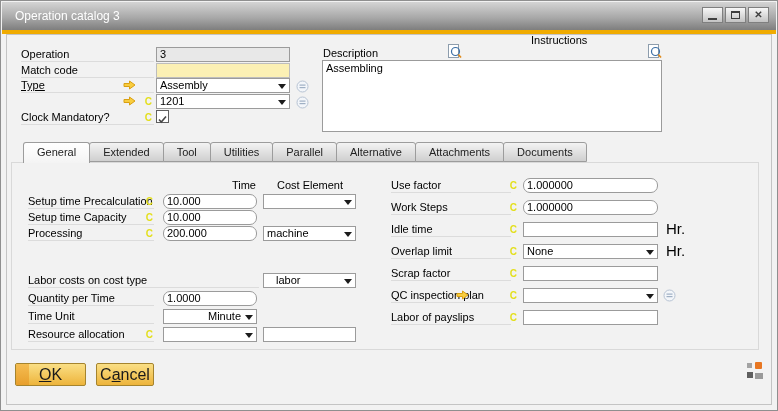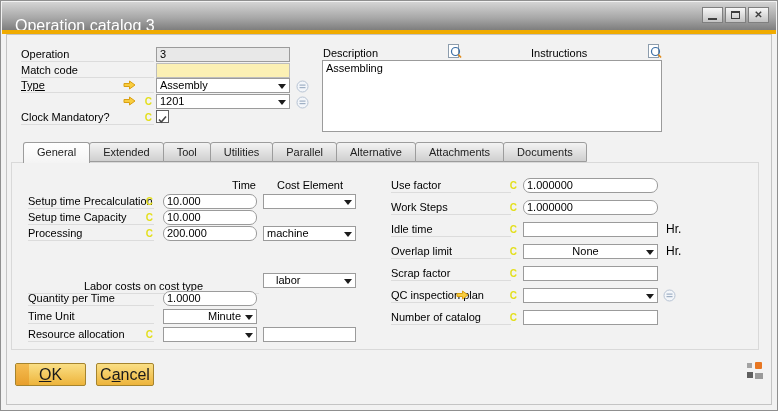--- a/index.html
+++ b/index.html
@@ -1,21 +1,21 @@
 <!DOCTYPE html>
 <html><head>
 <meta charset="utf-8">
 <style>
   * { margin:0; padding:0; box-sizing:border-box; }
   html,body { background:#e9e9e9; font-family:"Liberation Sans", sans-serif; }
   .window { position:relative; width:778px; height:411px; background:#f2f2f2;
             border:1px solid #8f8f8f; overflow:hidden; }
   .titlebar { position:absolute; left:1px; top:1px; right:1px; height:28px;
               background:linear-gradient(180deg,#d4d4d4 0%,#a9a9a9 55%,#7e7e7e 100%); }
-  .title { position:absolute; left:13px; top:10px; line-height:28px; font-size:16px; color:#ffffff; }
+  .title { position:absolute; left:13px; top:0; line-height:28px; font-size:12px; color:#ffffff; }
   .winbtns { position:absolute; top:6px; right:8px; display:flex; gap:2px; }
   .winbtn { width:21px; height:16px; background:linear-gradient(180deg,#f7f7f7,#c3c3c3);
             border:1px solid #7f7f7f; display:flex; align-items:center; justify-content:center; }
   .glyph-min { width:9px; height:2px; background:#3f3f3f; margin-top:7px; }
   .glyph-max { width:9px; height:8px; border:1px solid #3f3f3f; border-top-width:2px; }
   .glyph-close { font-size:10px; font-weight:bold; color:#3f3f3f; line-height:1; }
   .accentbar { position:absolute; left:1px; right:1px; top:29px; height:4px; background:#F0AB00; }
   .innerframe { position:absolute; left:5px; right:5px; top:33px; bottom:5px;
                 border:1px solid #c4c4c4; background:#f2f2f2; }
   .lbl { position:absolute; height:15px; font-size:11px; color:#000; line-height:14px;
@@ -36,21 +36,21 @@
               padding:1px 3px; color:#000; }
   .tabs { position:absolute; left:22px; top:141px; display:flex; height:20px; z-index:3; }
   .tab { height:20px; line-height:19px; padding:0 13px; font-size:11px; color:#222;
          background:linear-gradient(180deg,#f3f3f3,#cfcfcf); border:1px solid #9c9c9c;
          border-radius:3px 3px 0 0; margin-left:-1px; }
   .tab.active { background:linear-gradient(180deg,#ffffff,#f4f4f4); height:21px;
                 border-bottom:none; z-index:4; margin-left:0; }
   .panel { position:absolute; left:10px; top:161px; width:748px; height:188px;
            border:1px solid #d9d9d9; z-index:1; }
   .colhdr { position:absolute; height:14px; font-size:11px; color:#000; line-height:14px; }
-  .hr-lbl { position:absolute; font-size:12px; color:#000; height:14px; line-height:14px; }
+  .hr-lbl { position:absolute; font-size:15px; color:#000; height:14px; line-height:14px; }
   .btn { position:absolute; height:23px; border:1px solid #a5842e; border-radius:2px;
          background:linear-gradient(180deg,#fadf85,#edb43c); font-size:16px; color:#1a1a1a;
          text-align:center; line-height:21px; overflow:hidden; }
   .btn .stripe { position:absolute; left:0; top:0; bottom:0; width:13px;
                  background:linear-gradient(180deg,#f4bd52,#e89f2c); }
   .btn .cap { position:relative; z-index:1; }
   .icon-abs { position:absolute; }
   .z2 { z-index:2; }
 </style>
 </head>
@@ -116,21 +116,21 @@
         <path d="M2 5.5 L4.3 8 L9 2.5" fill="none" stroke="#474747" stroke-width="1.6"></path>
       </svg>
   </div>
 
   <div class="lbl nb z2" style="left:322px;top:45px;width:110px;">Description</div>
   <svg class="icon-abs z2" style="left:447px;top:43px;" width="14" height="15" viewBox="0 0 14 15">
       <rect x="0.5" y="0.5" width="10" height="13" fill="#ffffff" stroke="#8d9dad"></rect>
       <circle cx="7.5" cy="7.5" r="4" fill="none" stroke="#3a6ea5" stroke-width="1.2"></circle>
       <line x1="10.3" y1="10.5" x2="13" y2="13.5" stroke="#e08b1a" stroke-width="1.8"></line>
     </svg>
-  <div class="lbl nb z2" style="left:530px;top:45px;width:110px;">Instructions</div>
+  <div class="lbl nb z2" style="left:530px;top:32px;width:110px;">Instructions</div>
   <svg class="icon-abs z2" style="left:647px;top:43px;" width="14" height="15" viewBox="0 0 14 15">
       <rect x="0.5" y="0.5" width="10" height="13" fill="#ffffff" stroke="#8d9dad"></rect>
       <circle cx="7.5" cy="7.5" r="4" fill="none" stroke="#3a6ea5" stroke-width="1.2"></circle>
       <line x1="10.3" y1="10.5" x2="13" y2="13.5" stroke="#e08b1a" stroke-width="1.8"></line>
     </svg>
   <div class="textarea z2" style="left:321px;top:59px;width:340px;height:72px;">Assembling</div>
 
   <div class="tabs">
     <div class="tab active">General</div>
     <div class="tab">Extended</div>
@@ -159,21 +159,21 @@
   <div class="field num z2" style="left:162px;top:209px;width:94px;">10.000</div>
 
   <div class="lbl z2" style="left:27px;top:225px;width:126px;">Processing</div>
   <span class="cmark z2" style="left:142px;top:226px;">C</span>
   <div class="field num z2" style="left:162px;top:225px;width:94px;">200.000</div>
   <div class="field combo z2" style="left:262px;top:225px;width:93px;">
     <span>machine</span>
     <span class="arr"></span>
   </div>
 
-  <div class="lbl z2" style="left:27px;top:278px;width:231px;text-align:center;">Labor costs on cost type</div>
+  <div class="lbl z2" style="left:27px;top:272px;width:231px;">Labor costs on cost type</div>
   <div class="field combo z2" style="left:262px;top:272px;width:93px;padding-left:12px;">
     <span>labor</span>
     <span class="arr"></span>
   </div>
 
   <div class="lbl z2" style="left:27px;top:290px;width:126px;">Quantity per Time</div>
   <div class="field num z2" style="left:162px;top:290px;width:94px;">1.0000</div>
 
   <div class="lbl z2" style="left:27px;top:308px;width:126px;">Time Unit</div>
   <div class="field combo z2" style="left:162px;top:308px;width:94px;padding-left:44px;">
@@ -197,21 +197,21 @@
   <span class="cmark z2" style="left:506px;top:200px;">C</span>
   <div class="field num z2" style="left:522px;top:199px;width:135px;">1.000000</div>
 
   <div class="lbl z2" style="left:390px;top:221px;width:120px;">Idle time</div>
   <span class="cmark z2" style="left:506px;top:222px;">C</span>
   <div class="field z2" style="left:522px;top:221px;width:135px;"></div>
   <div class="hr-lbl z2" style="left:665px;top:221px;">Hr.</div>
 
   <div class="lbl z2" style="left:390px;top:243px;width:120px;">Overlap limit</div>
   <span class="cmark z2" style="left:506px;top:244px;">C</span>
-  <div class="field combo z2" style="left:522px;top:243px;width:135px;text-align:center;">
+  <div class="field combo z2" style="left:522px;top:243px;width:135px;text-align:left;">
     <span>None</span>
     <span class="arr"></span>
   </div>
   <div class="hr-lbl z2" style="left:665px;top:243px;">Hr.</div>
 
   <div class="lbl z2" style="left:390px;top:265px;width:120px;">Scrap factor</div>
   <span class="cmark z2" style="left:506px;top:266px;">C</span>
   <div class="field z2" style="left:522px;top:265px;width:135px;"></div>
 
   <div class="lbl z2" style="left:390px;top:287px;width:120px;">QC inspection plan</div>
@@ -222,21 +222,21 @@
   <div class="field combo z2" style="left:522px;top:287px;width:135px;">
     <span></span>
     <span class="arr"></span>
   </div>
   <svg class="icon-abs z2" style="left:662px;top:288px;" width="13" height="13" viewBox="0 0 13 13">
       <circle cx="6.5" cy="6.5" r="5.5" fill="#f3f6fa" stroke="#b7c3d3"></circle>
       <rect x="3.5" y="4.5" width="6" height="1.2" fill="#9fb0c4"></rect>
       <rect x="3.5" y="7" width="6" height="1.2" fill="#9fb0c4"></rect>
     </svg>
 
-  <div class="lbl z2" style="left:390px;top:309px;width:120px;">Number of catalog</div>
+  <div class="lbl z2" style="left:390px;top:309px;width:120px;">Labor of payslips</div>
   <span class="cmark z2" style="left:506px;top:310px;">C</span>
   <div class="field z2" style="left:522px;top:309px;width:135px;"></div>
 
   <div class="btn" style="left:14px;top:362px;width:71px;">
     <span class="stripe"></span>
     <span class="cap"><span style="text-decoration:underline;">O</span><span>K</span></span>
   </div>
   <div class="btn" style="left:95px;top:362px;width:58px;">
     <span class="cap"><span>C</span><span style="text-decoration:underline;">a</span><span>ncel</span></span>
   </div>

